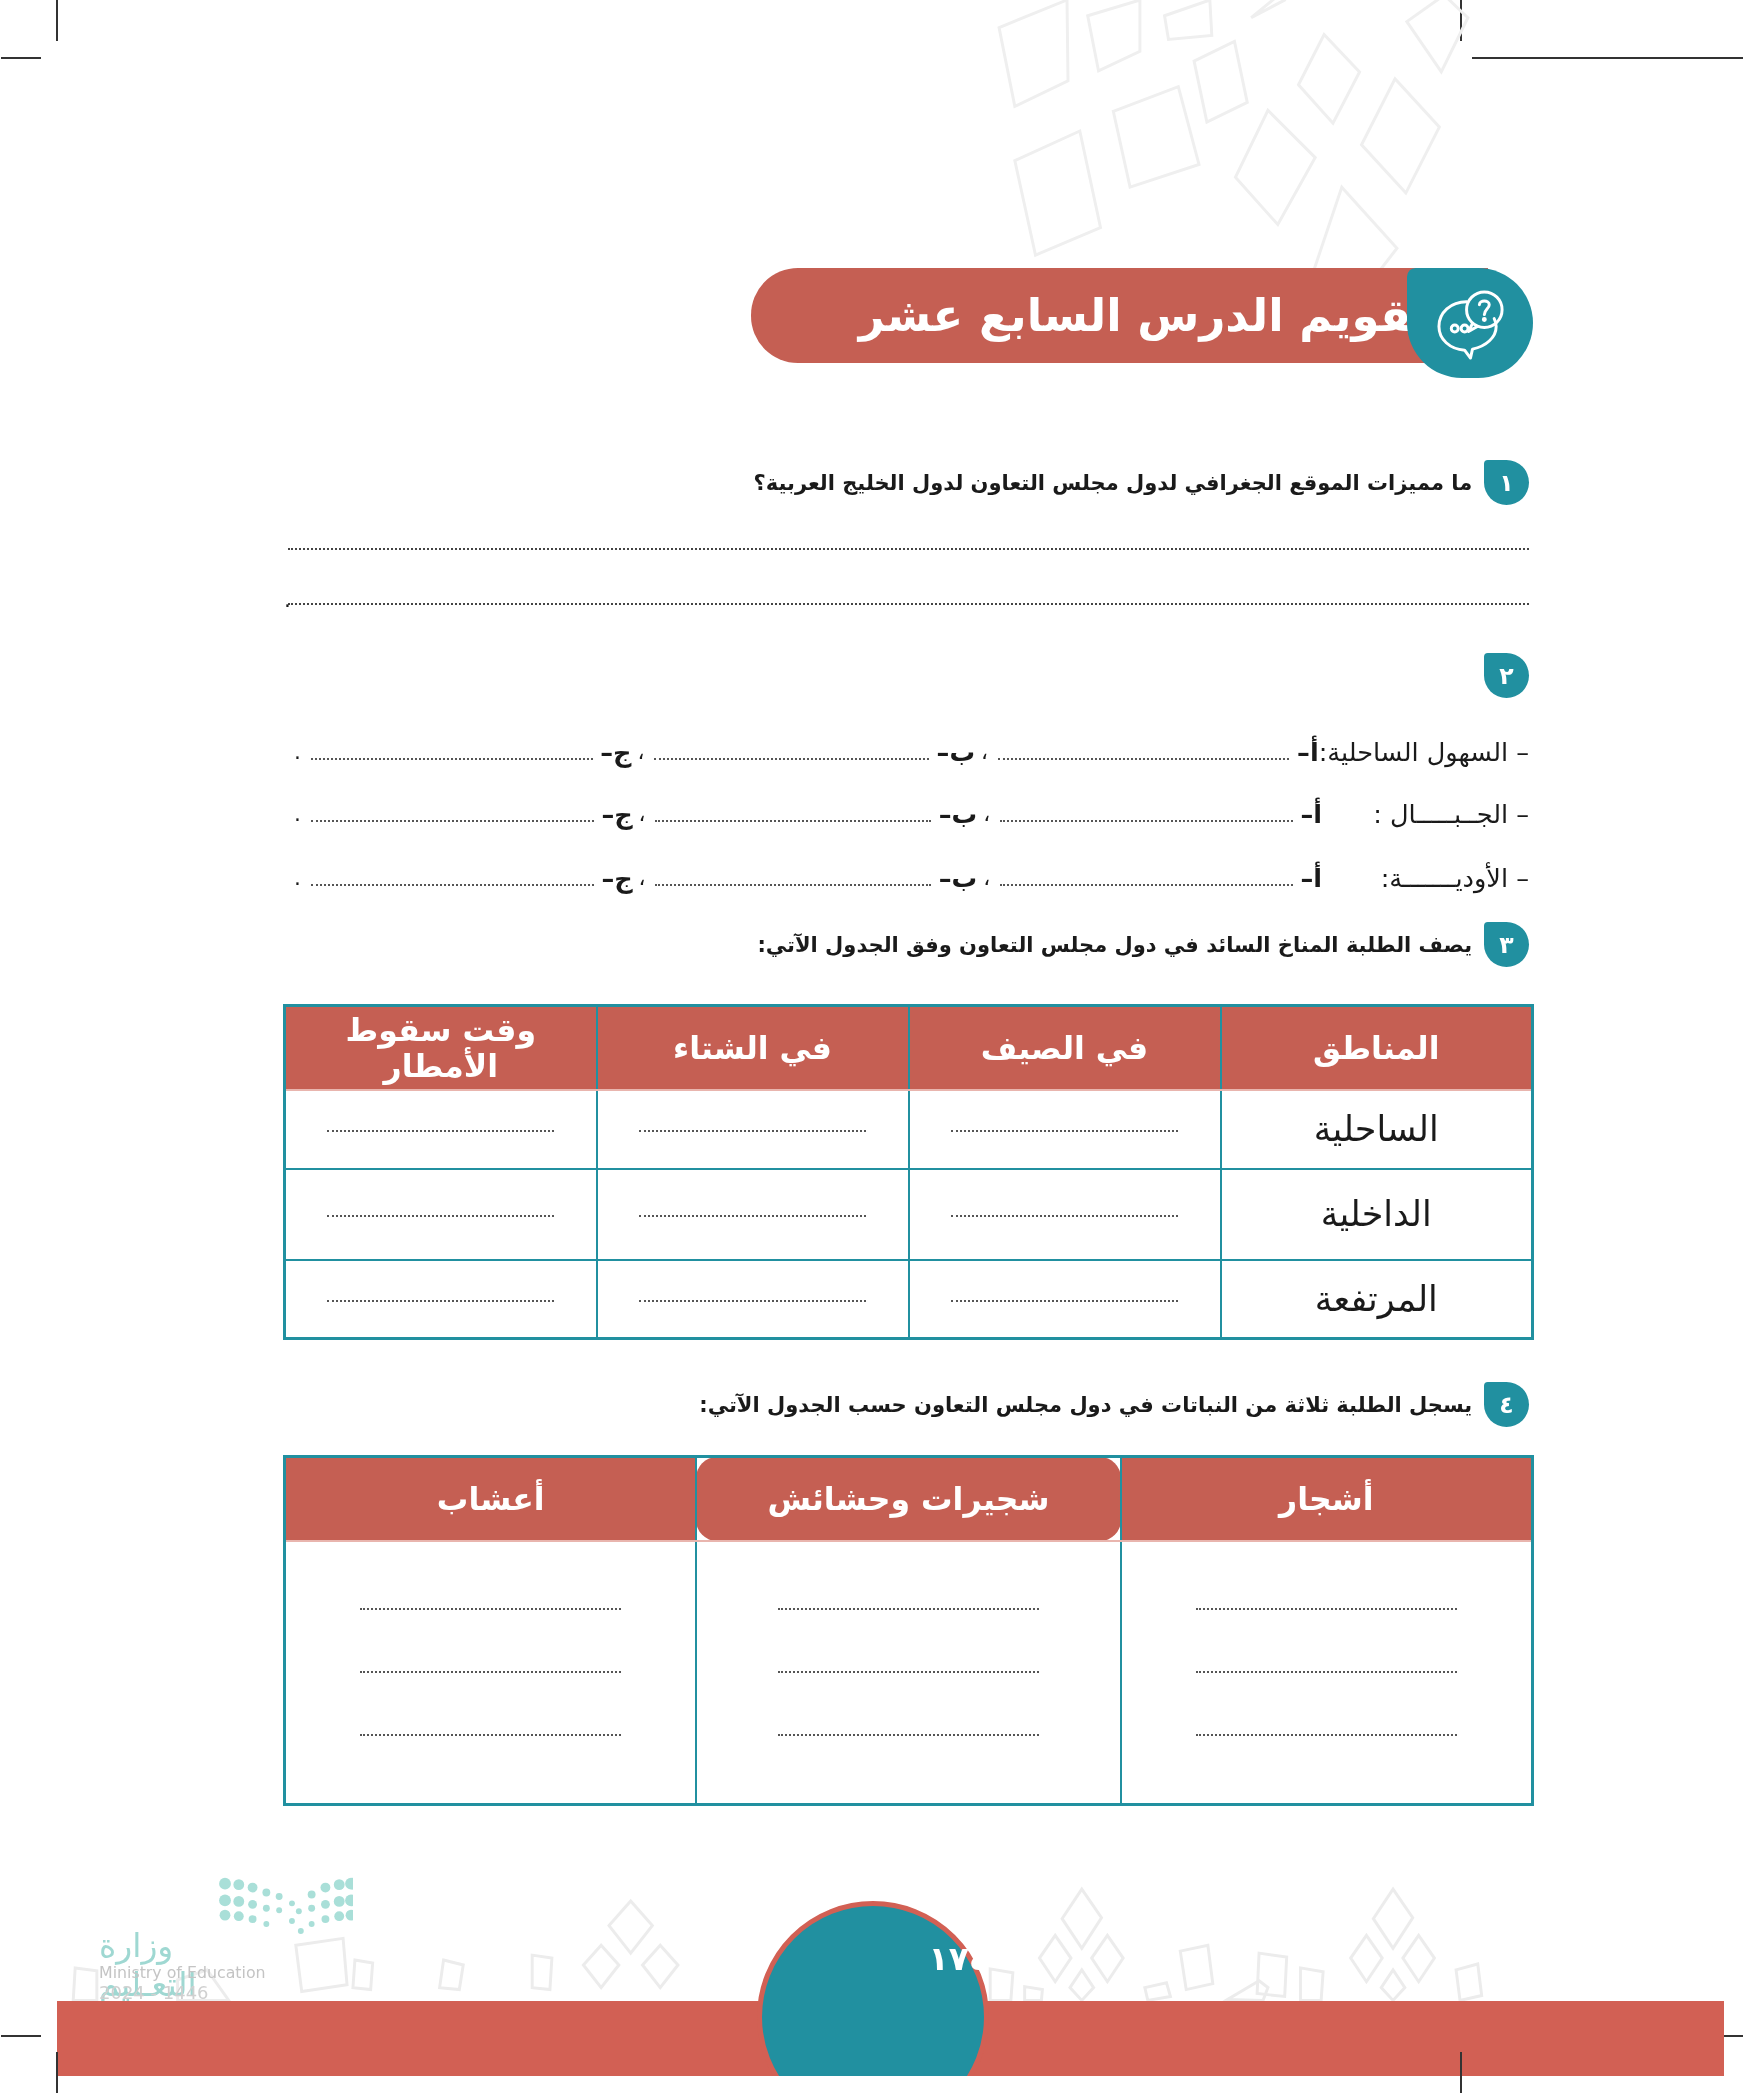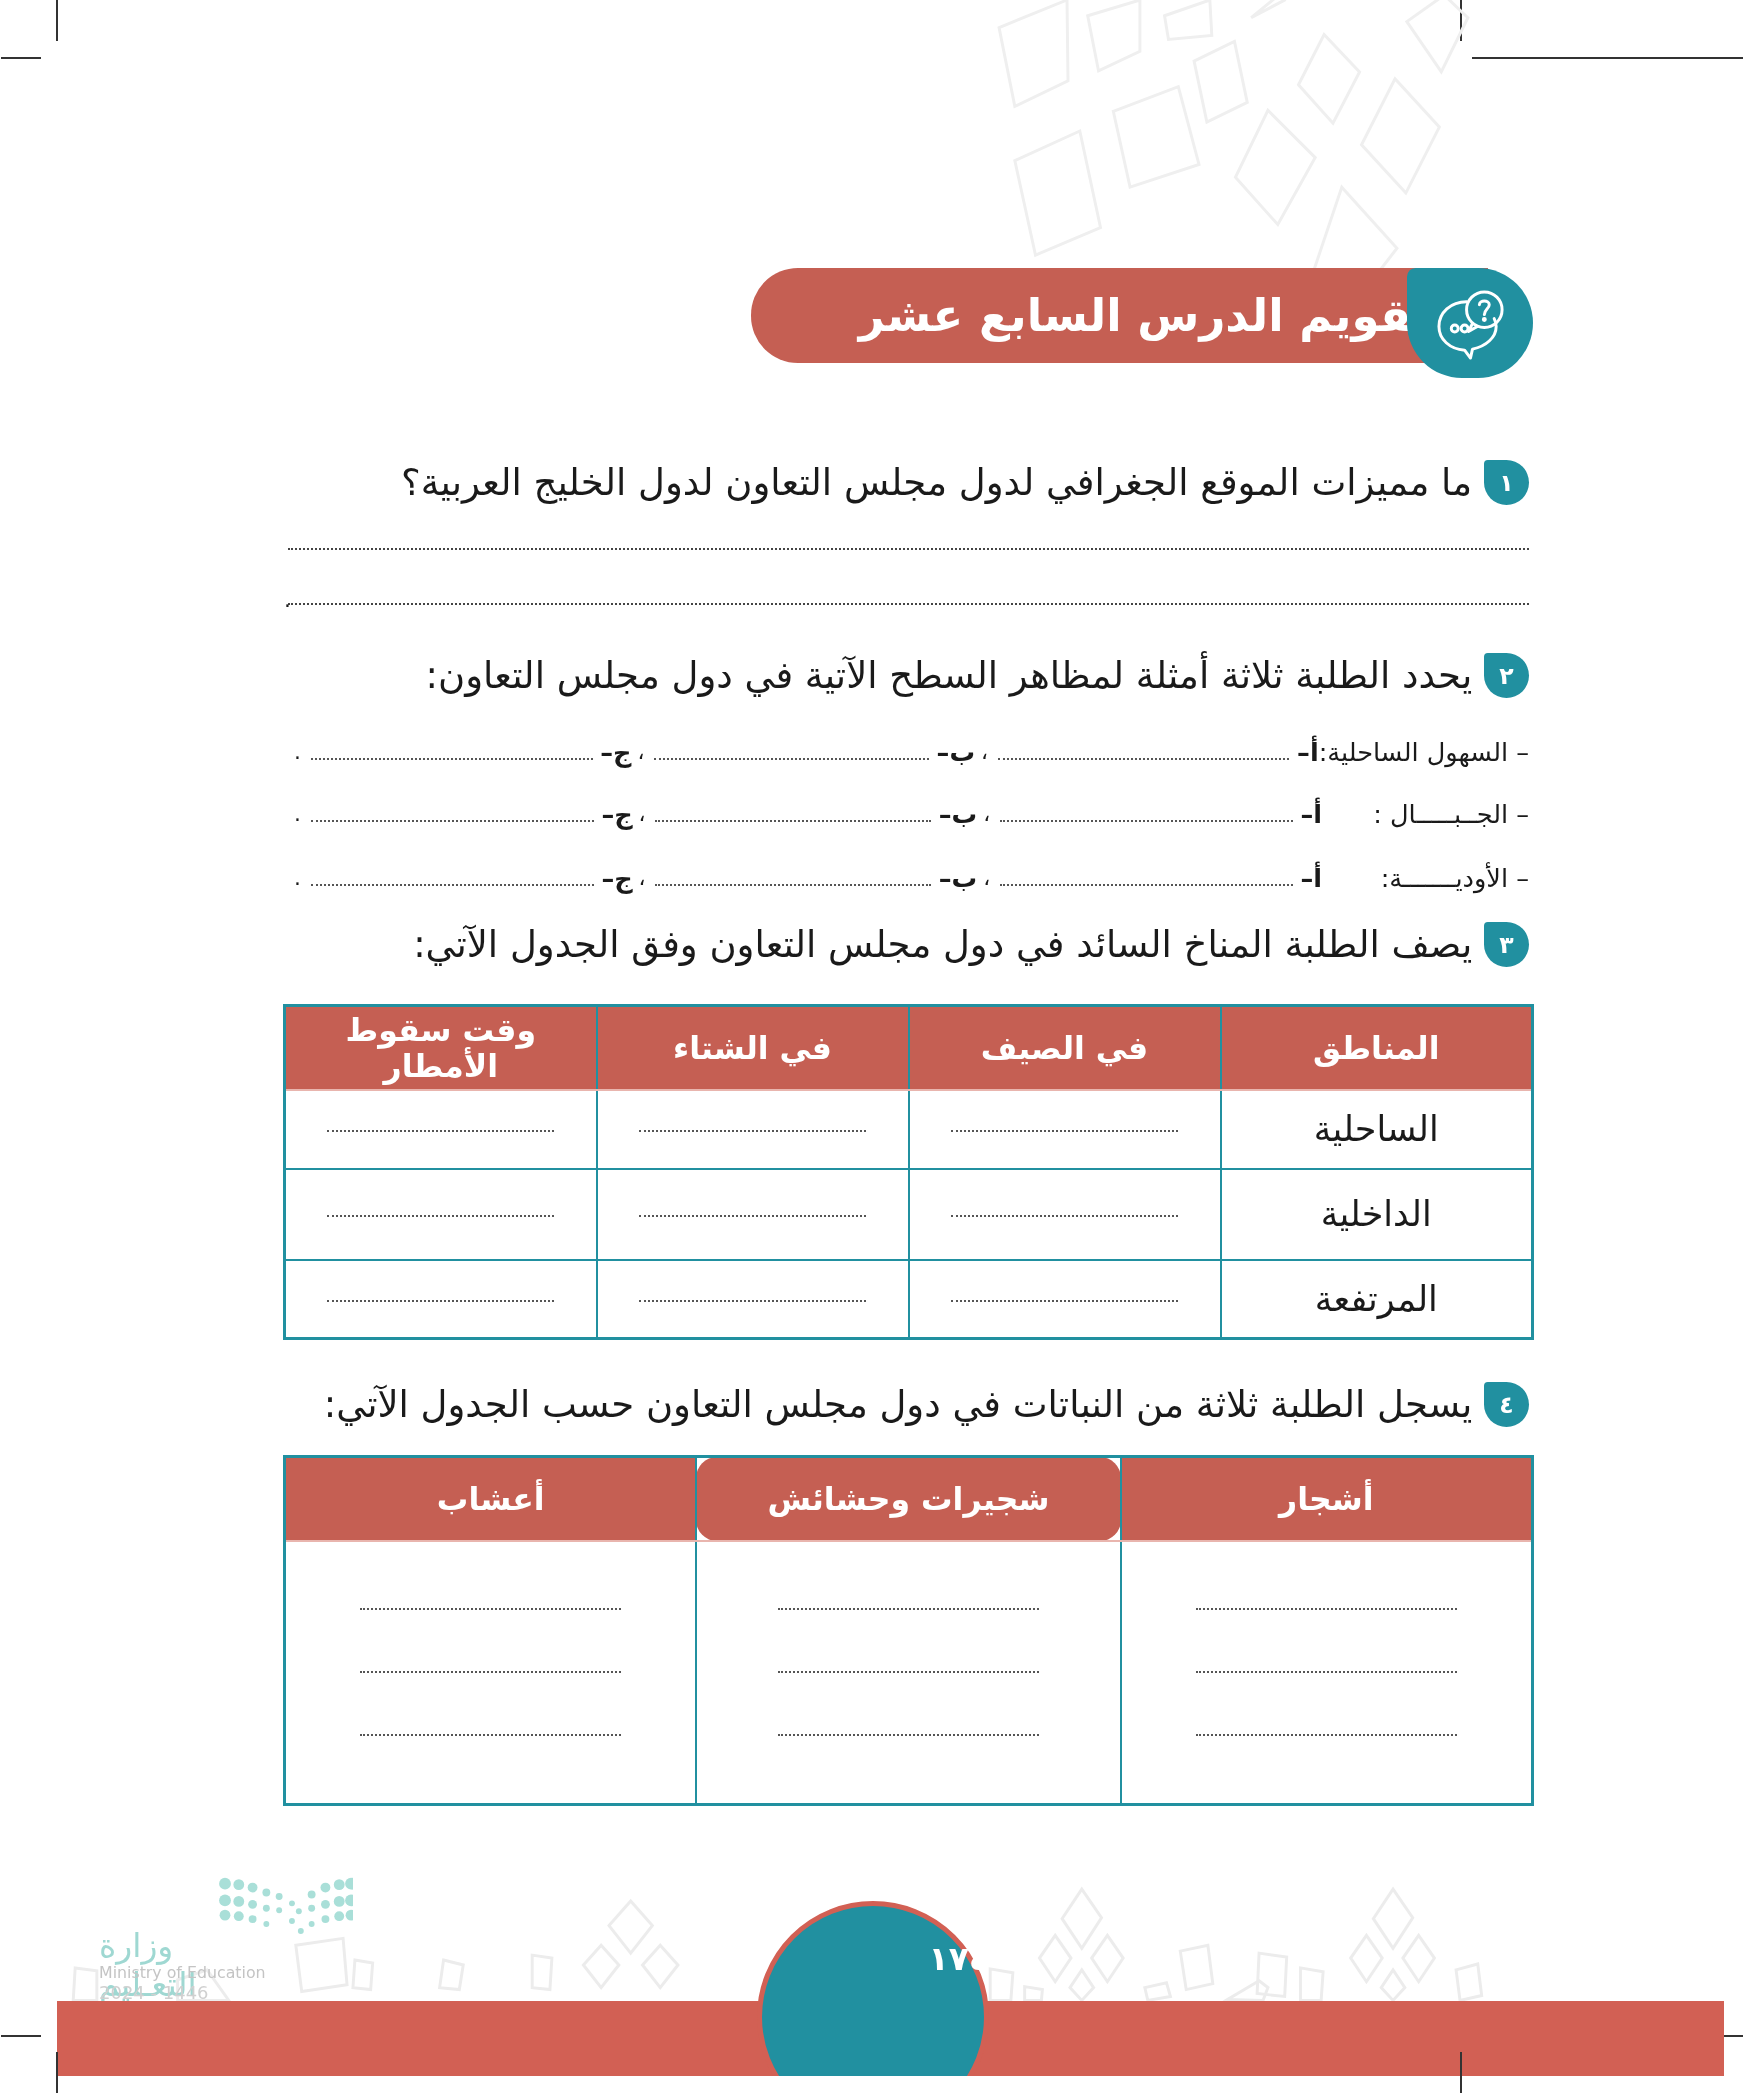--- a/index.html
+++ b/index.html
@@ -33,21 +33,21 @@
   .title-icon svg { position: absolute; left: 25.6px; top: 19.7px; }
 
   
   .q-row { position: absolute; right: 215px; height: 53px; display: flex; align-items: center; gap: 11.8px; }
   .q-badge {
     width: 45px; height: 45px; background: #2190a0; color: #fff;
     border-radius: 3.9px 22.7px 22.7px 22.7px;
     display: flex; align-items: center; justify-content: center;
     font-weight: bold; font-size: 23.6px;
   }
-  .q-text { font-weight: normal; font-size: 37px; white-space: nowrap; }
+  .q-text { font-weight: bold; font-size: 21px; white-space: nowrap; }
 
   .dots-line {
     position: absolute; height: 0; border-bottom: 2px dotted #444;
   }
 
   
   .list-row {
     position: absolute; right: 215px; left: 288px; height: 39px;
     display: flex; align-items: center; font-size: 25.6px; white-space: nowrap;
   }
@@ -169,21 +169,20 @@
 <div class="q-row" style="top:456px;">
   <div class="q-badge">١</div>
   <div class="q-text">ما مميزات الموقع الجغرافي لدول مجلس التعاون لدول الخليج العربية؟</div>
 </div>
 <div class="dots-line" style="left:288px;width:1241px;top:548px;"></div>
 <div class="dots-line" style="left:288px;width:1241px;top:603px;"></div>
 <div class="abs" style="left:284px;top:587px;font-size:21.7px;">.</div>
 
 <div class="q-row" style="top:649px;">
   <div class="q-badge">٢</div>
-  <div class="q-text">يحدد الطلبة ثلاثة أمثلة لمظاهر السطح الآتية في دول مجلس التعاون:</div>
 </div>
 
 <div class="list-row" style="top:732px;">
   <span class="list-label">– السهول الساحلية:</span>
   <span class="slot">
       <span class="letter">أ–</span>
       <span class="fill"></span>
       <span class="stop">،</span>
     </span>
   <span class="slot">

